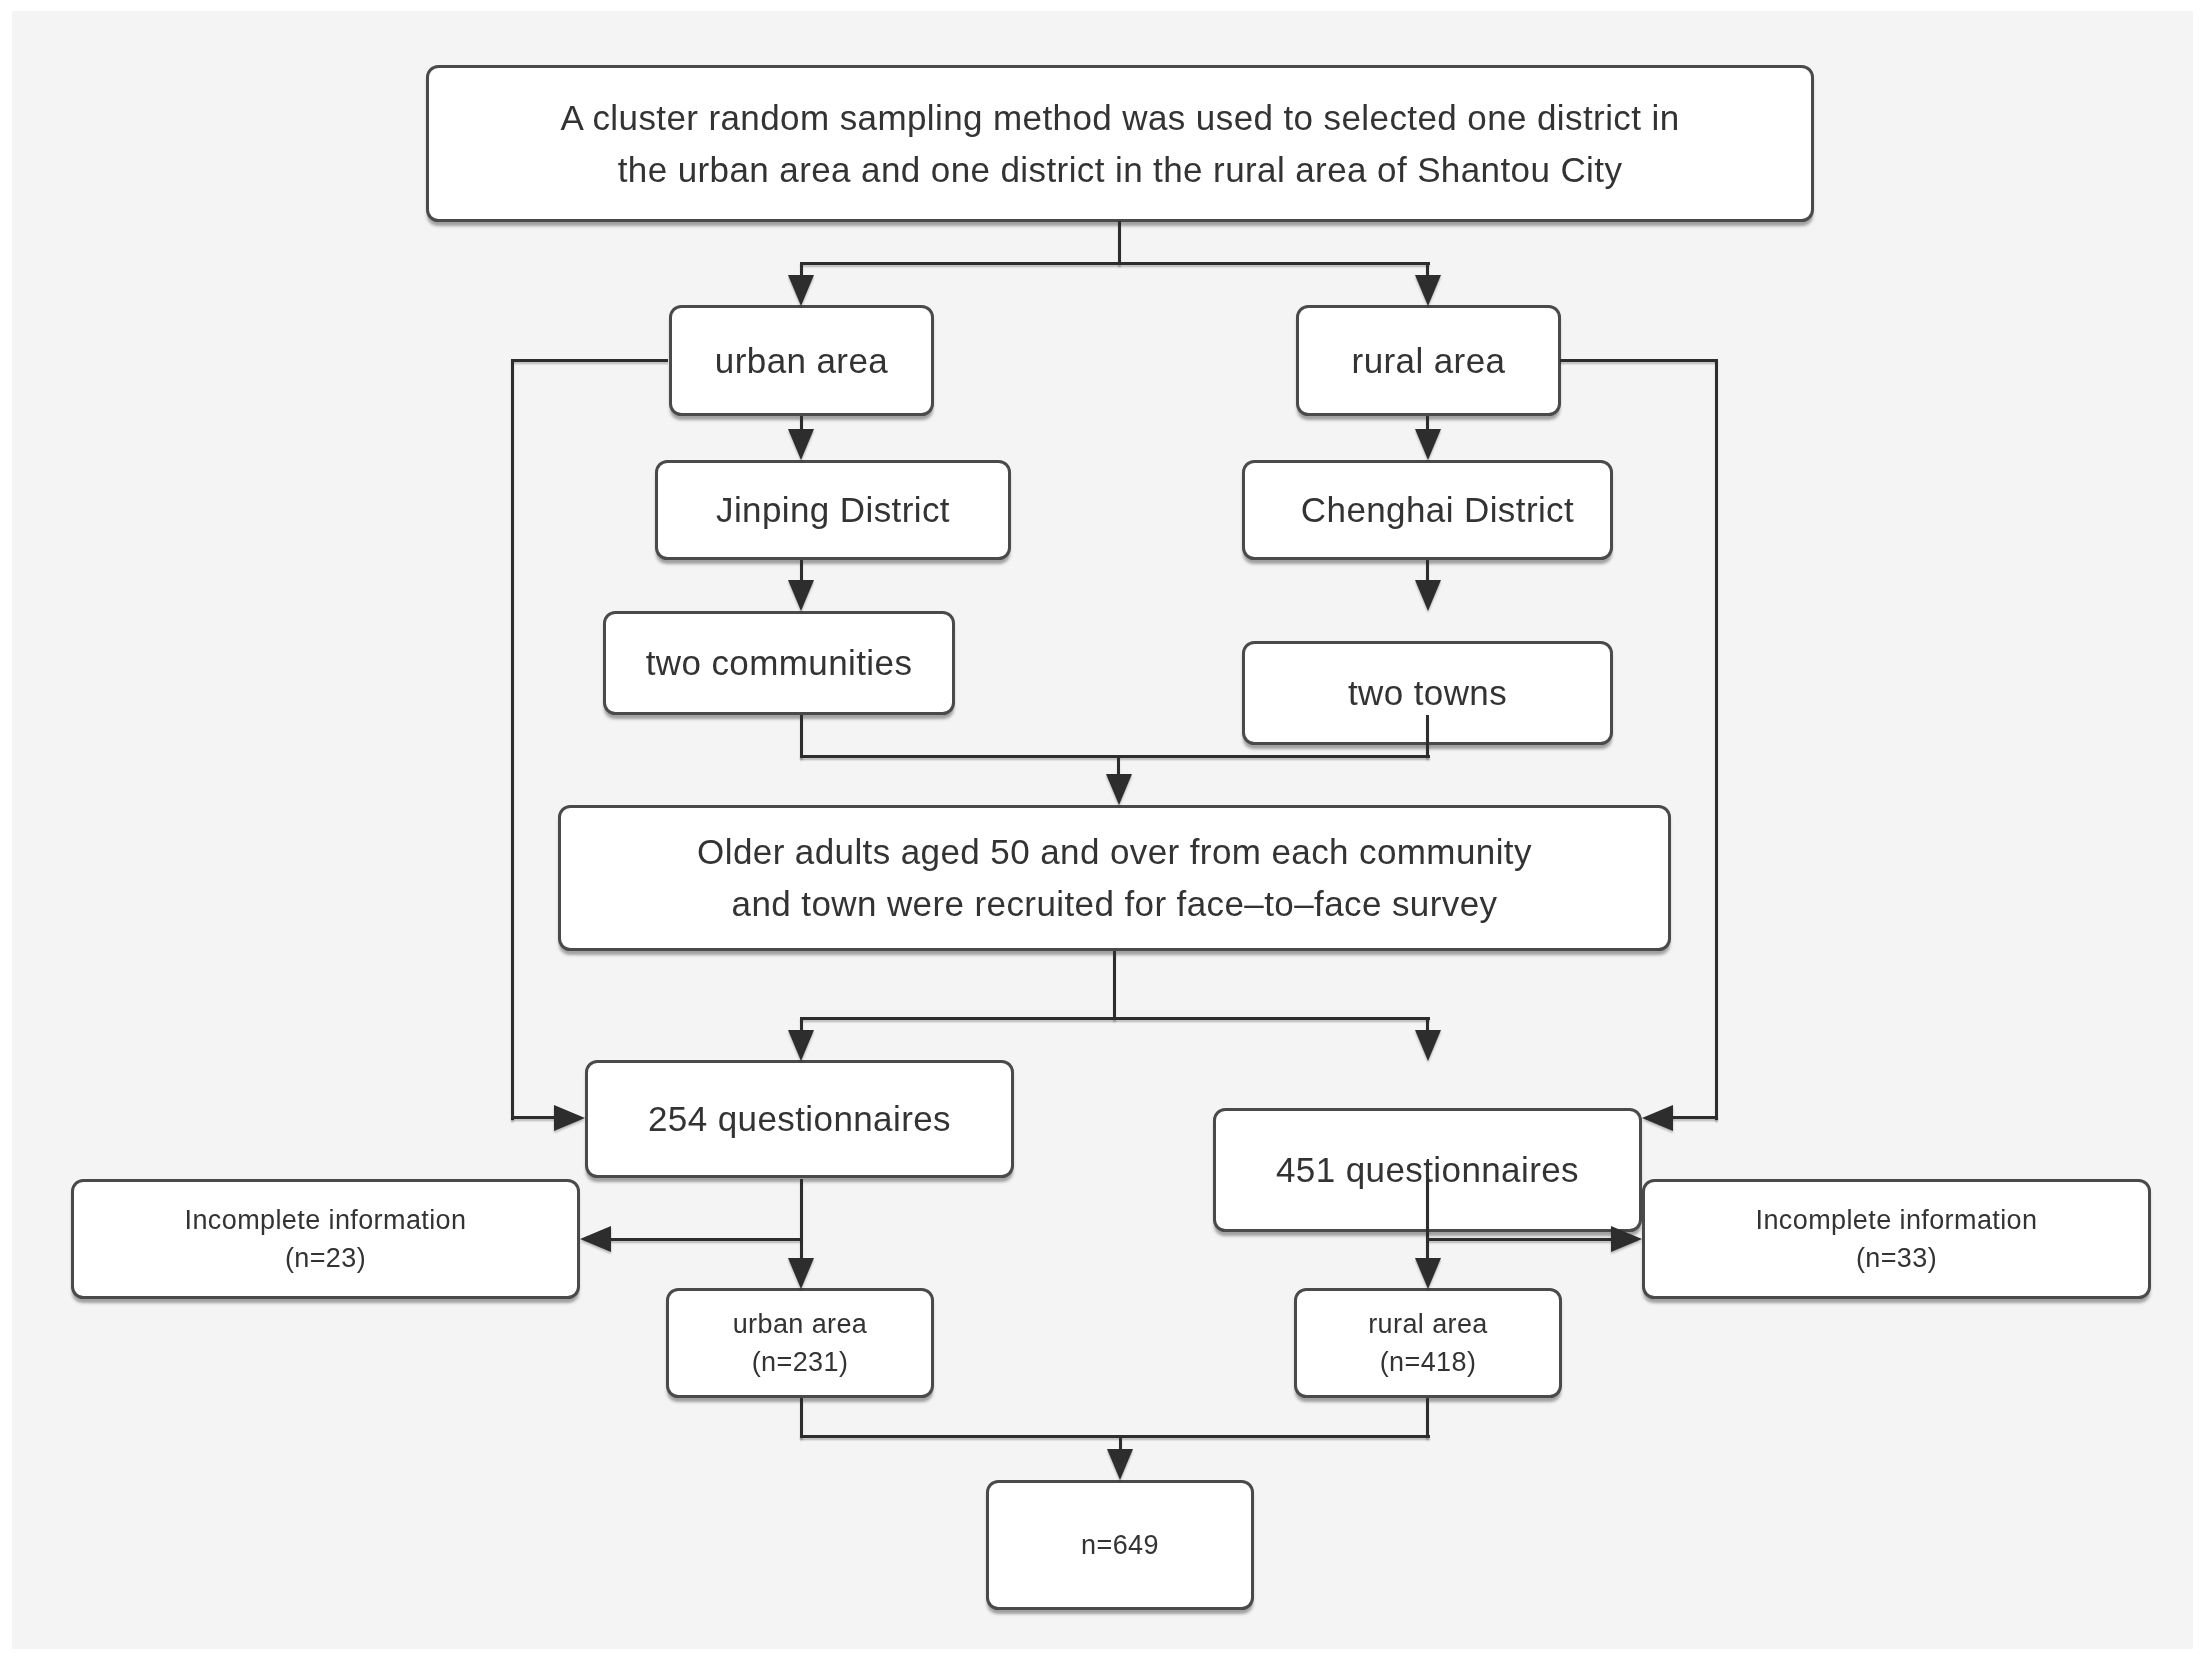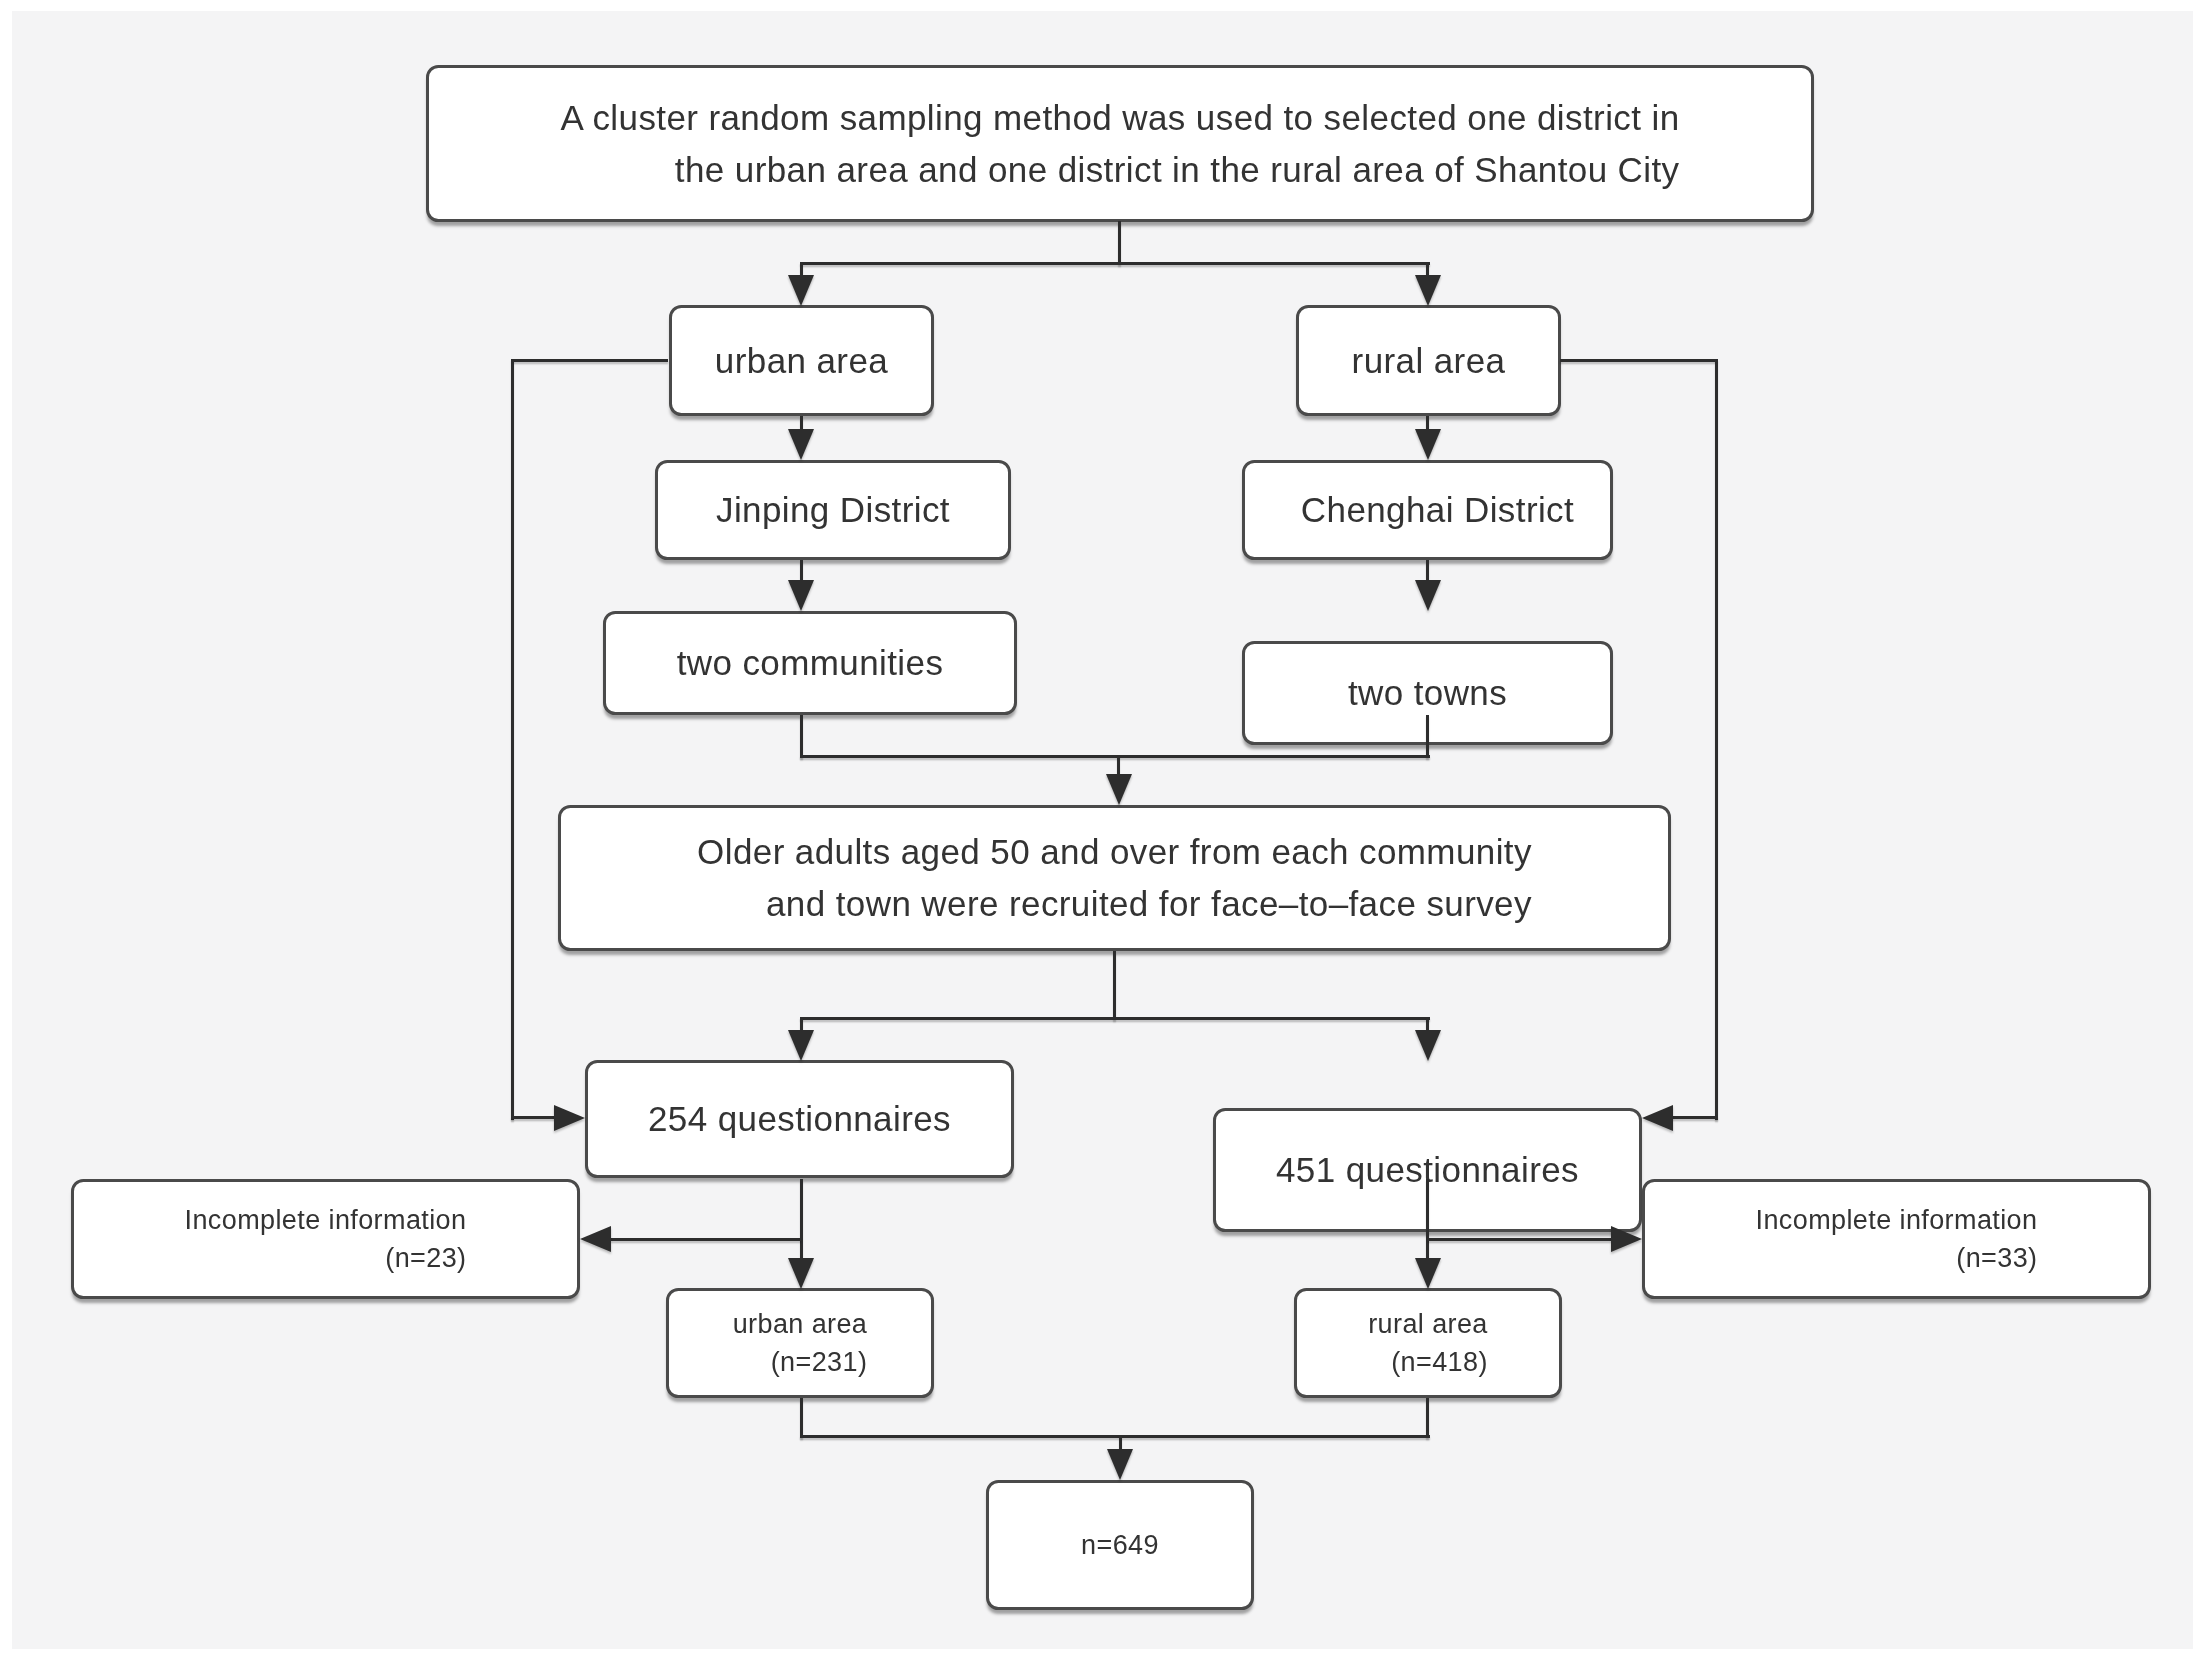--- a/index.html
+++ b/index.html
@@ -26,21 +26,21 @@
     background:var(--background);
   }
   .box{
     position:absolute;
     background:var(--box-fill);
     border:3.1px solid var(--box-border);
     border-radius:12.3px;
     display:flex;
     align-items:center;
     justify-content:center;
-    text-align:right;
+    text-align:center;
     box-shadow:0 4.6px 3.1px -1.5px rgba(0,0,0,0.35);
   }
   .lbl{
     display:block;
     white-space:pre-line;
     font-size:35px;
     line-height:1.48;
     color:var(--text-color);
     letter-spacing:0.4px;
   }
@@ -56,21 +56,21 @@
   .ar-down{border-left:13px solid transparent;border-right:13px solid transparent;border-top:31px solid var(--line-color);}
   .ar-right{border-top:13px solid transparent;border-bottom:13px solid transparent;border-left:31px solid var(--line-color);}
   .ar-left{border-top:13px solid transparent;border-bottom:13px solid transparent;border-right:31px solid var(--line-color);}
 
   
   .b-top{left:426px;top:65px;width:1388px;height:157px;}
   .b-urban-area{left:669px;top:305px;width:265px;height:111px;}
   .b-rural-area{left:1296px;top:305px;width:265px;height:111px;}
   .b-jinping{left:655px;top:460px;width:356px;height:100px;}
   .b-chenghai{left:1242px;top:460px;width:371px;height:100px;padding-left:20px;}
-  .b-two-communities{left:603px;top:611px;width:414px;height:104px;}
+  .b-two-communities{left:603px;top:611px;width:352px;height:104px;}
   .b-two-towns{left:1242px;top:641px;width:371px;height:104px;}
   .b-recruitment{left:558px;top:805px;width:1113px;height:146px;}
   .b-q254{left:585px;top:1060px;width:429px;height:118px;}
   .b-q451{left:1213px;top:1108px;width:429px;height:124px;}
   .b-inc-left{left:71px;top:1179px;width:509px;height:120px;}
   .b-inc-right{left:1642px;top:1179px;width:509px;height:120px;}
   .b-urban-final{left:666px;top:1288px;width:268px;height:110px;}
   .b-rural-final{left:1294px;top:1288px;width:268px;height:110px;}
   .b-total{left:986px;top:1480px;width:268px;height:130px;}
 </style>

